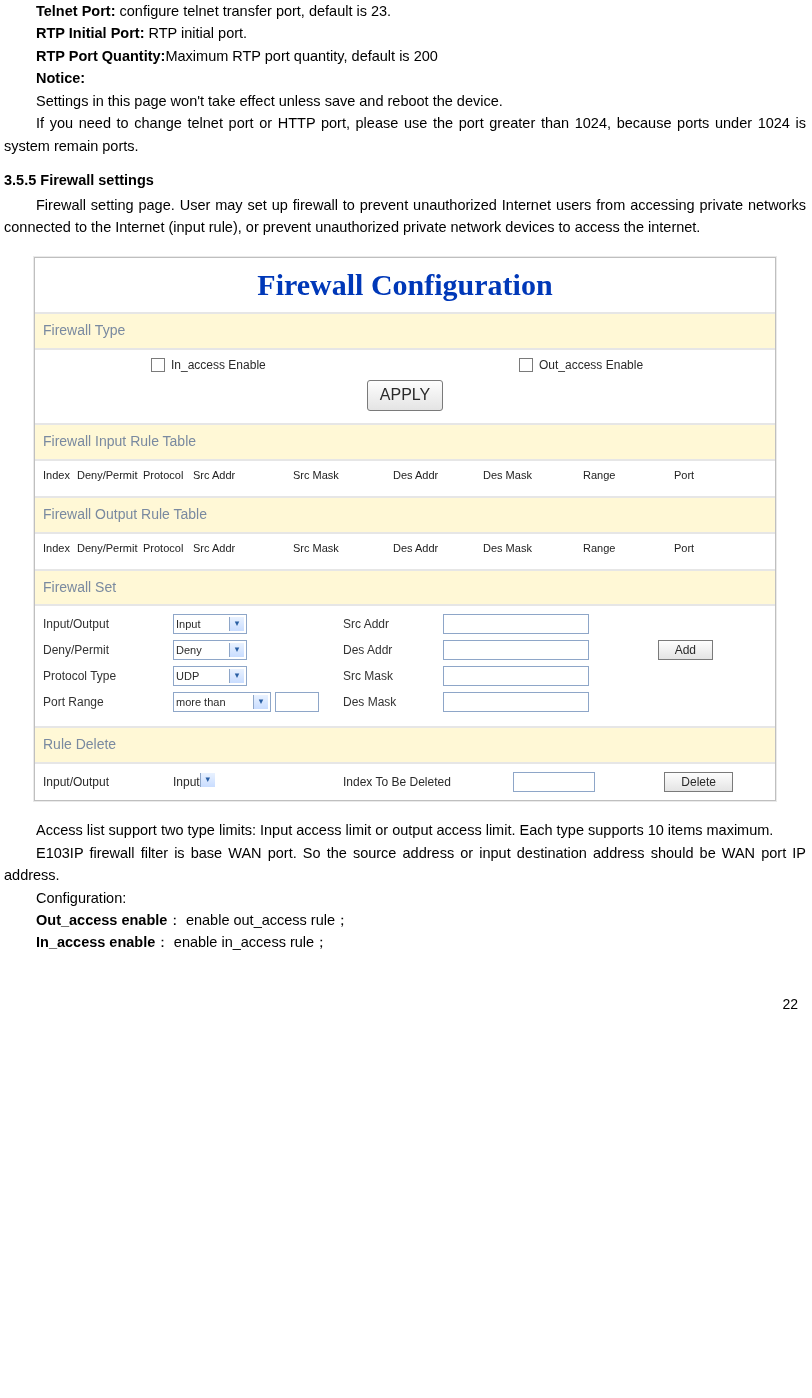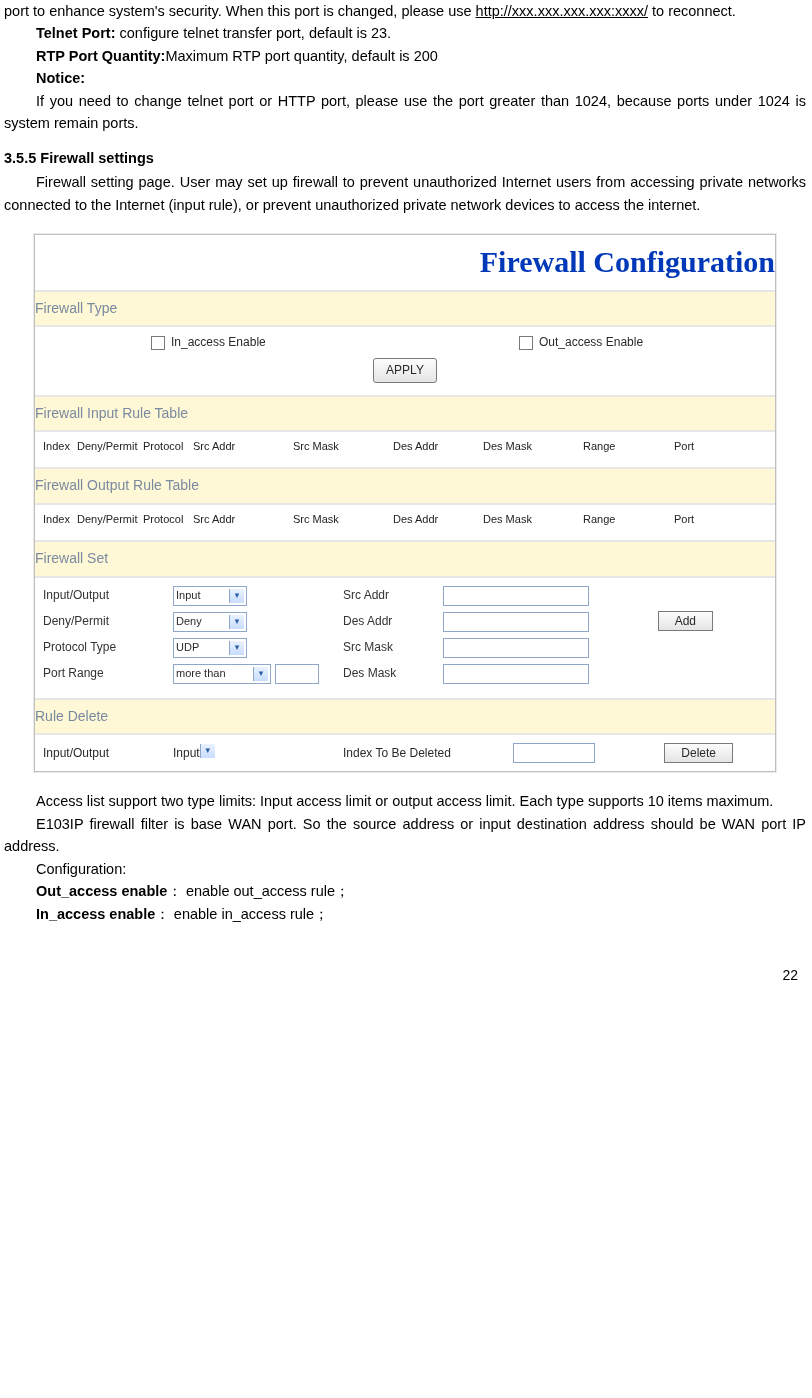--- a/index.html
+++ b/index.html
@@ -23,37 +23,37 @@
     margin:18px auto 18px auto;
     border:1px solid #bfbfbf;
     background:#fff;
     box-shadow:0 0 0 1px #eaeaea;
   }
   .ss-title{
     color:#0038b8;
     font-family:"Times New Roman", serif;
     font-size:30px;
     font-weight:bold;
-    text-align:right;
+    text-align:center;
     padding:4px 0 4px 0;
   }
   .panel-head{
     background:#fff8d6;
     color:#7a8aa0;
     font-size:14px;
-    padding:6px 0;
+    padding:6px 8px;
     border-top:2px solid #e6e6e6;
     border-bottom:2px solid #e6e6e6;
   }
   .panel-body{background:#fff;font-size:12px;color:#2a2a2a}
   .ft-row{display:flex;align-items:center;padding:6px 8px}
   .ft-row .cb{width:12px;height:12px;border:1px solid #7a7a7a;background:#fff;margin-right:6px}
   .ft-row .apply{
     display:inline-block;border:1px solid #7a7a7a;background:linear-gradient(#fdfdfd,#e4e4e4);
-    padding:2px 12px;font-size:12px;border-radius:3px
+    padding:2px 12px;font-size:16px;border-radius:3px
   }
   .ft-left{flex:1;display:flex;align-items:center;padding-left:108px}
   .ft-right{flex:1;display:flex;align-items:center;padding-left:120px}
   .rule-colhdr{display:flex;padding:6px 8px;font-size:11px;color:#222}
   .rule-colhdr span{display:inline-block}
   .rule-c-idx{width:34px}
   .rule-c-dp{width:66px}
   .rule-c-proto{width:50px}
   .rule-c-src{width:100px}
   .rule-c-mask{width:100px}
@@ -75,37 +75,38 @@
   .rd-row .inp{border:1px solid #8ea6c8;background:#fff;height:18px;width:80px}
   .pgnum{position:relative;text-align:right;padding:40px 8px 0 0;font-size:14px}
   .portrange-cell{display:flex;align-items:flex-start;gap:4px}
   .spacer4{height:6px;background:#fff}
 </style>
 </head>
 <body>
 
 <div class="page">
 
-  <p class="para">
-    <span>port  to  enhance  system's  security.  When  this  port  is  changed,  please  use </span><span class="underline">http://xxx.xxx.xxx.xxx:xxxx/</span><span> to reconnect.</span>
-  </p>
 
   <p class="para indent">
     <span class="bold">Telnet Port:</span><span>    configure telnet transfer port, default is 23.</span>
   </p>
 
+  <p class="para indent">
+    <span class="bold">RTP Initial Port: </span><span>RTP initial port.</span>
+  </p>
 
   <p class="para indent">
     <span class="bold">RTP Port Quantity:</span><span>Maximum RTP port quantity, default is 200</span>
   </p>
 
   <p class="para indent">
     <span class="bold">Notice:</span>
   </p>
 
+  <p class="para indent">Settings in this page won't take effect unless save and reboot the device.</p>
   <p class="para indent" style="text-align:justify">If you need to change telnet port or HTTP port, please use the port greater than 1024, because ports under 1024 is system remain ports.</p>
 
   <p class="section-title">3.5.5 Firewall settings</p>
   <p class="para indent" style="text-align:justify">Firewall setting page. User may set up firewall to prevent unauthorized Internet users from accessing private networks connected to the Internet (input rule), or prevent unauthorized private network devices to access the internet.</p>
 
   <div class="screenshot">
     <div class="ss-title">Firewall Configuration</div>
 
     <div class="panel-head">Firewall Type</div>
     <div class="panel-body">

